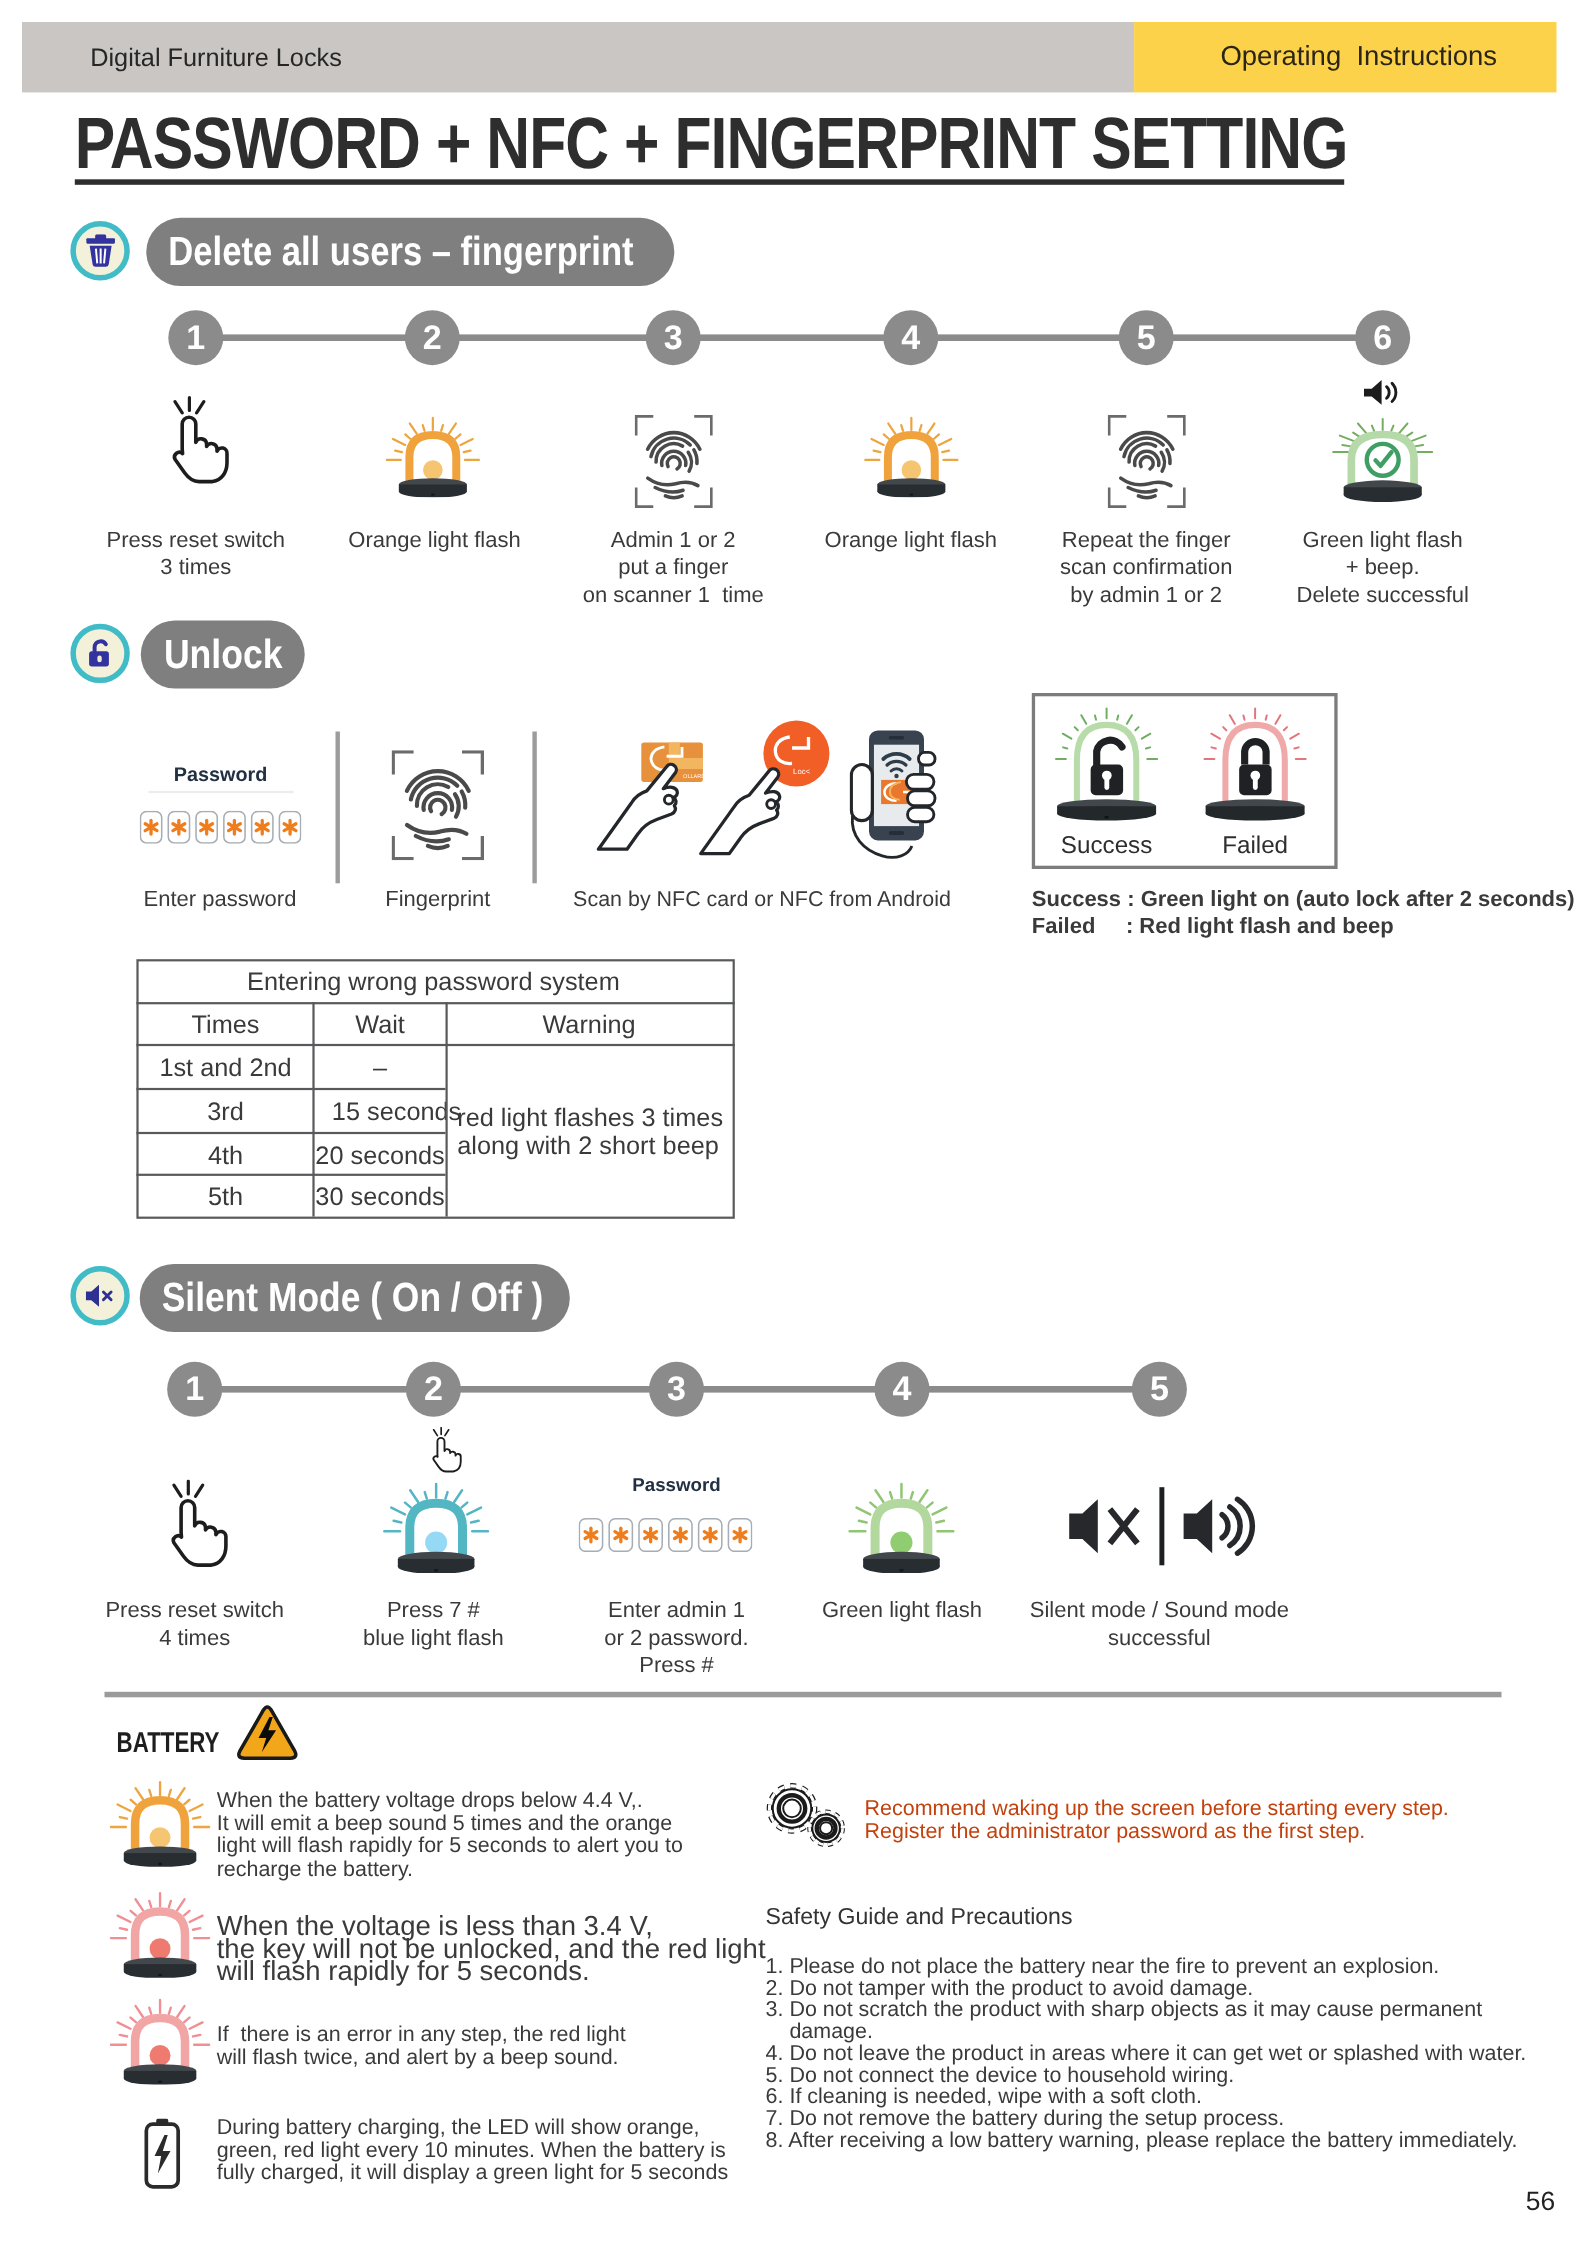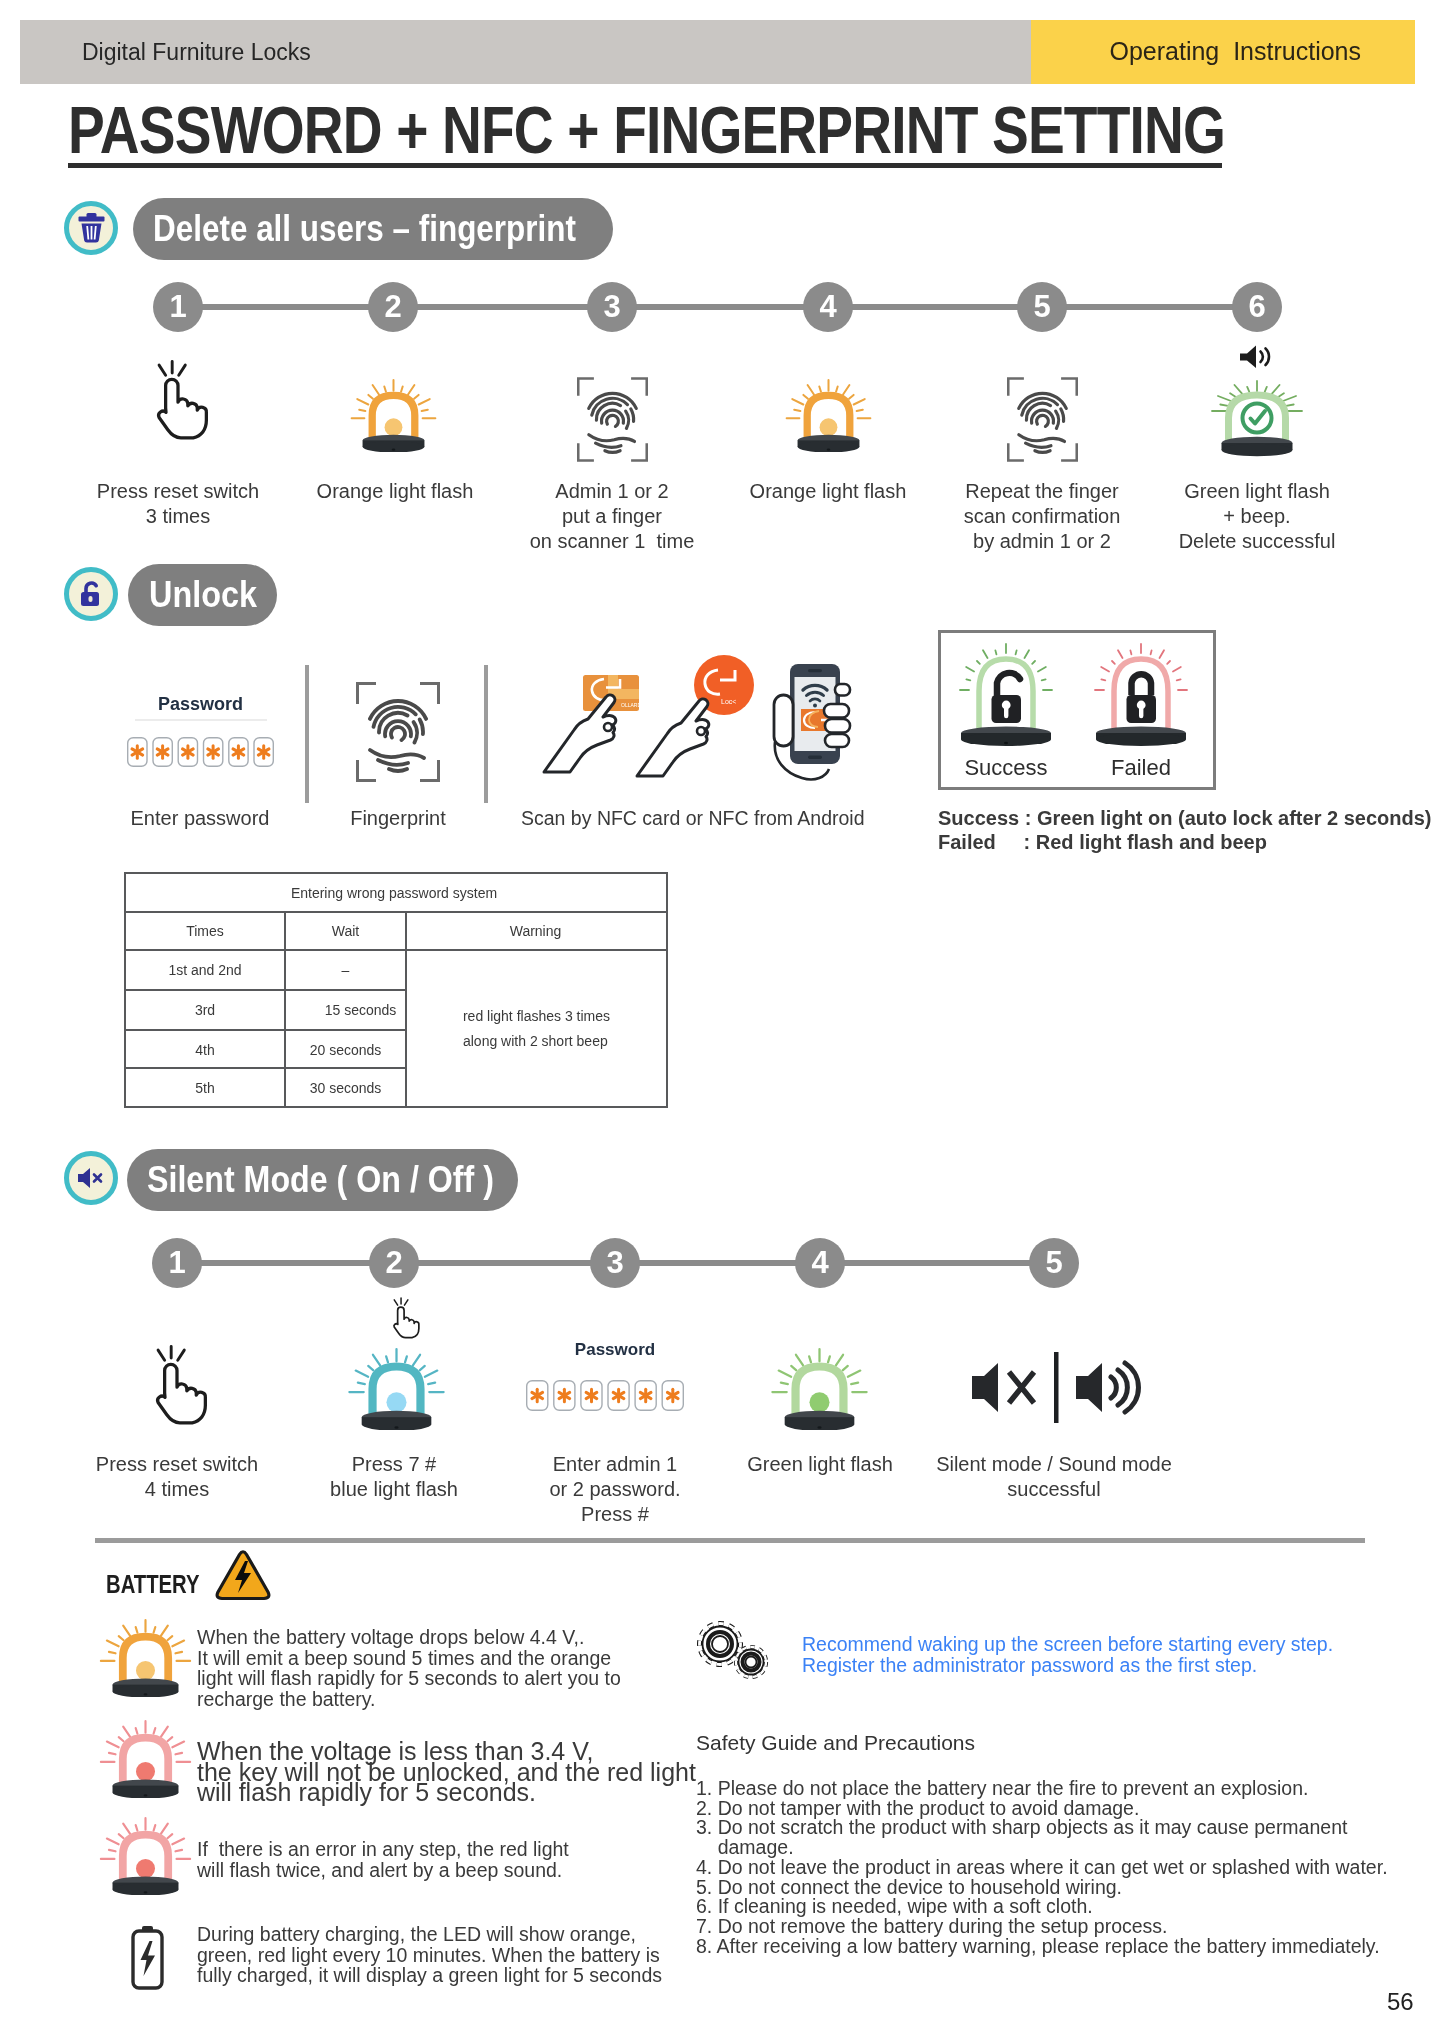--- a/index.html
+++ b/index.html
@@ -4,21 +4,21 @@
 <style>
 html,body{margin:0;padding:0;}
 body{width:1445px;height:2043px;position:relative;background:#fff;font-family:"Liberation Sans",sans-serif;overflow:hidden;}
 .abs{position:absolute;}
 .cap{position:absolute;text-align:center;font-size:20px;line-height:25px;color:#3a3a3a;}
 .pill{position:absolute;background:#7f7f7f;border-radius:32px;color:#fff;font-weight:bold;display:flex;align-items:center;white-space:nowrap;}
 .stepc{position:absolute;width:50px;height:50px;border-radius:50%;background:#8b8b8b;color:#fff;font-size:31px;font-weight:bold;display:flex;align-items:center;justify-content:center;}
 .stepline{position:absolute;height:6px;background:#8b8b8b;}
 .ringicon{position:absolute;width:44px;height:44px;border-radius:50%;background:#f3f1d9;border:5px solid #41bcc7;display:flex;align-items:center;justify-content:center;}
 .vline{position:absolute;width:4px;background:#9c9c9c;}
-.tcell{position:absolute;display:flex;align-items:center;justify-content:center;font-size:14px;color:#3a3a3a;}
+.tcell{position:absolute;display:flex;align-items:center;justify-content:center;font-size:23px;color:#3a3a3a;}
 </style>
 </head>
 <body>
 
 <div class="abs" style="left:20px;top:20px;width:1011px;height:64px;background:#c9c6c3;"></div>
 <div class="abs" style="left:1031px;top:20px;width:384px;height:64px;background:#fbd24a;"></div>
 <div class="abs" style="left:82px;top:39px;font-size:23px;color:#262626;">Digital Furniture Locks</div>
 <div class="abs" style="left:1031px;top:37px;width:330px;text-align:right;font-size:25px;color:#2b2517;">Operating&nbsp; Instructions</div>
 
 <div class="abs" style="left:68px;top:92px;font-size:66px;font-weight:bold;color:#2e2e2e;transform:scaleX(0.835);transform-origin:left;white-space:nowrap;letter-spacing:-1px;">PASSWORD + NFC + FINGERPRINT SETTING</div>
@@ -389,19 +389,19 @@
         <circle cx="26" cy="26" r="17.5" stroke-width="1.8"></circle>
         <circle cx="26" cy="26" r="12" stroke-width="4"></circle>
         <circle cx="26" cy="26" r="8" stroke-width="1.8"></circle>
         <circle cx="57" cy="44" r="15" stroke-width="4.2" stroke-dasharray="4.4 4.3"></circle>
         <circle cx="57" cy="44" r="15" stroke-width="2.4" stroke-dasharray="4.4 4.3" stroke="#fff"></circle>
         <circle cx="57" cy="44" r="12.5" stroke-width="1.8"></circle>
         <circle cx="57" cy="44" r="8.5" stroke-width="4"></circle>
         <circle cx="57" cy="44" r="5.5" stroke-width="1.8"></circle>
       </g>
     </svg></div>
-<div class="abs" style="left:786px;top:1634px;font-size:19.5px;line-height:20.5px;color:#3b82f6;margin-left:16px;">Recommend waking up the screen before starting every step.<br>Register the administrator password as the first step.</div>
+<div class="abs" style="left:786px;top:1634px;font-size:19.5px;line-height:20.5px;color:#c2410c;">Recommend waking up the screen before starting every step.<br>Register the administrator password as the first step.</div>
 
 <div class="abs" style="left:696px;top:1731px;font-size:21px;color:#333;">Safety Guide and Precautions</div>
 
 <div class="abs" style="left:696px;top:1779px;font-size:19.5px;line-height:19.7px;color:#3a3a3a;">1. Please do not place the battery near the fire to prevent an explosion.<br>2. Do not tamper with the product to avoid damage.<br>3. Do not scratch the product with sharp objects as it may cause permanent<br>&nbsp;&nbsp;&nbsp; damage.<br>4. Do not leave the product in areas where it can get wet or splashed with water.<br>5. Do not connect the device to household wiring.<br>6. If cleaning is needed, wipe with a soft cloth.<br>7. Do not remove the battery during the setup process.<br>8. After receiving a low battery warning, please replace the battery immediately.</div>
 
 <div class="abs" style="left:1387px;top:1988px;font-size:24px;color:#222;">56</div>
 
 </body></html>

